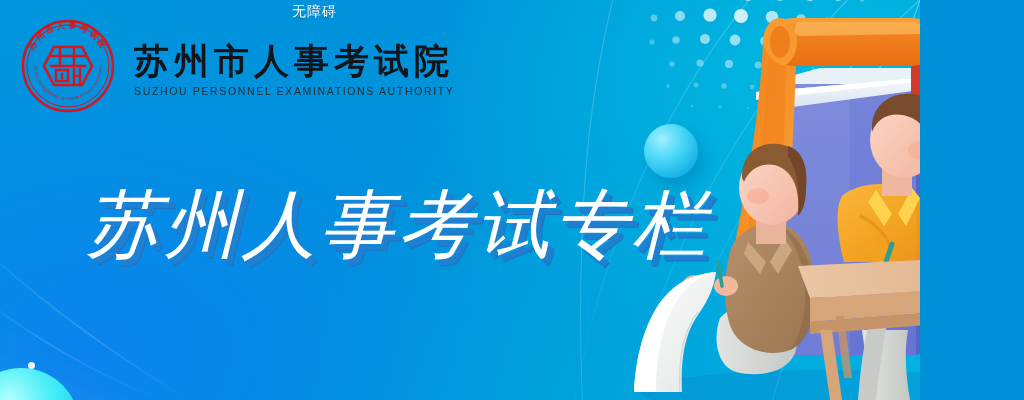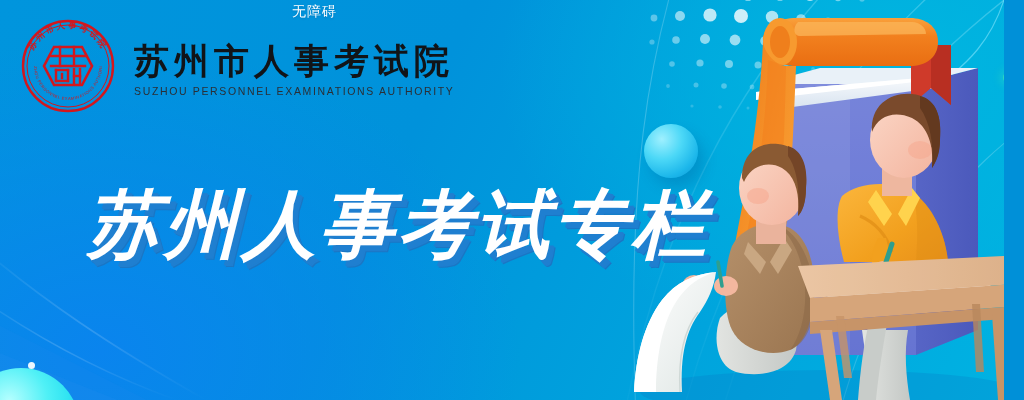--- a/index.html
+++ b/index.html
@@ -4,21 +4,21 @@
 <style>
   * { margin:0; padding:0; box-sizing:border-box; }
   html, body {
     width:1024px; height:400px;
     font-family:"Liberation Sans", sans-serif;
     overflow:hidden; background:#0090d8;
   }
 
   .banner {
     position:relative;
-    width:1004px; height:400px;
+    width:920px; height:400px;
     overflow:hidden;
     background:
       radial-gradient(ellipse 620px 460px at 88% 18%, #00b6e0 0%, rgba(0,182,224,0) 62%),
       radial-gradient(ellipse 700px 520px at 10% 88%, #0a84ee 0%, rgba(10,132,238,0) 60%),
       linear-gradient(115deg, #0095dd 0%, #0092db 40%, #00a4dd 72%, #00b2e2 100%);
   }
 
   
   .bg-layer { position:absolute; inset:0; pointer-events:none; }
   .bg-layer svg { width:100%; height:100%; display:block; }
@@ -71,21 +71,21 @@
     letter-spacing:5px; line-height:1.05; white-space:nowrap;
   }
   .brand-en {
     margin-top:5px; font-size:10.5px; color:#2a2f36;
     letter-spacing:1.65px; white-space:nowrap;
   }
 
   
   .headline {
     position:absolute; left:86px; top:176px;
-    font-size:74px; font-weight:bold; color:#ffffff;
+    font-size:74px; font-weight:normal; color:#ffffff;
     letter-spacing:4px; white-space:nowrap;
     font-style:italic;
     text-shadow:
        4px 5px 0 #1f7fd0,
        5px 6px 0 #1f7fd0,
        6px 7px 0 #1b76c4;
   }
 
   
   .illustration {

